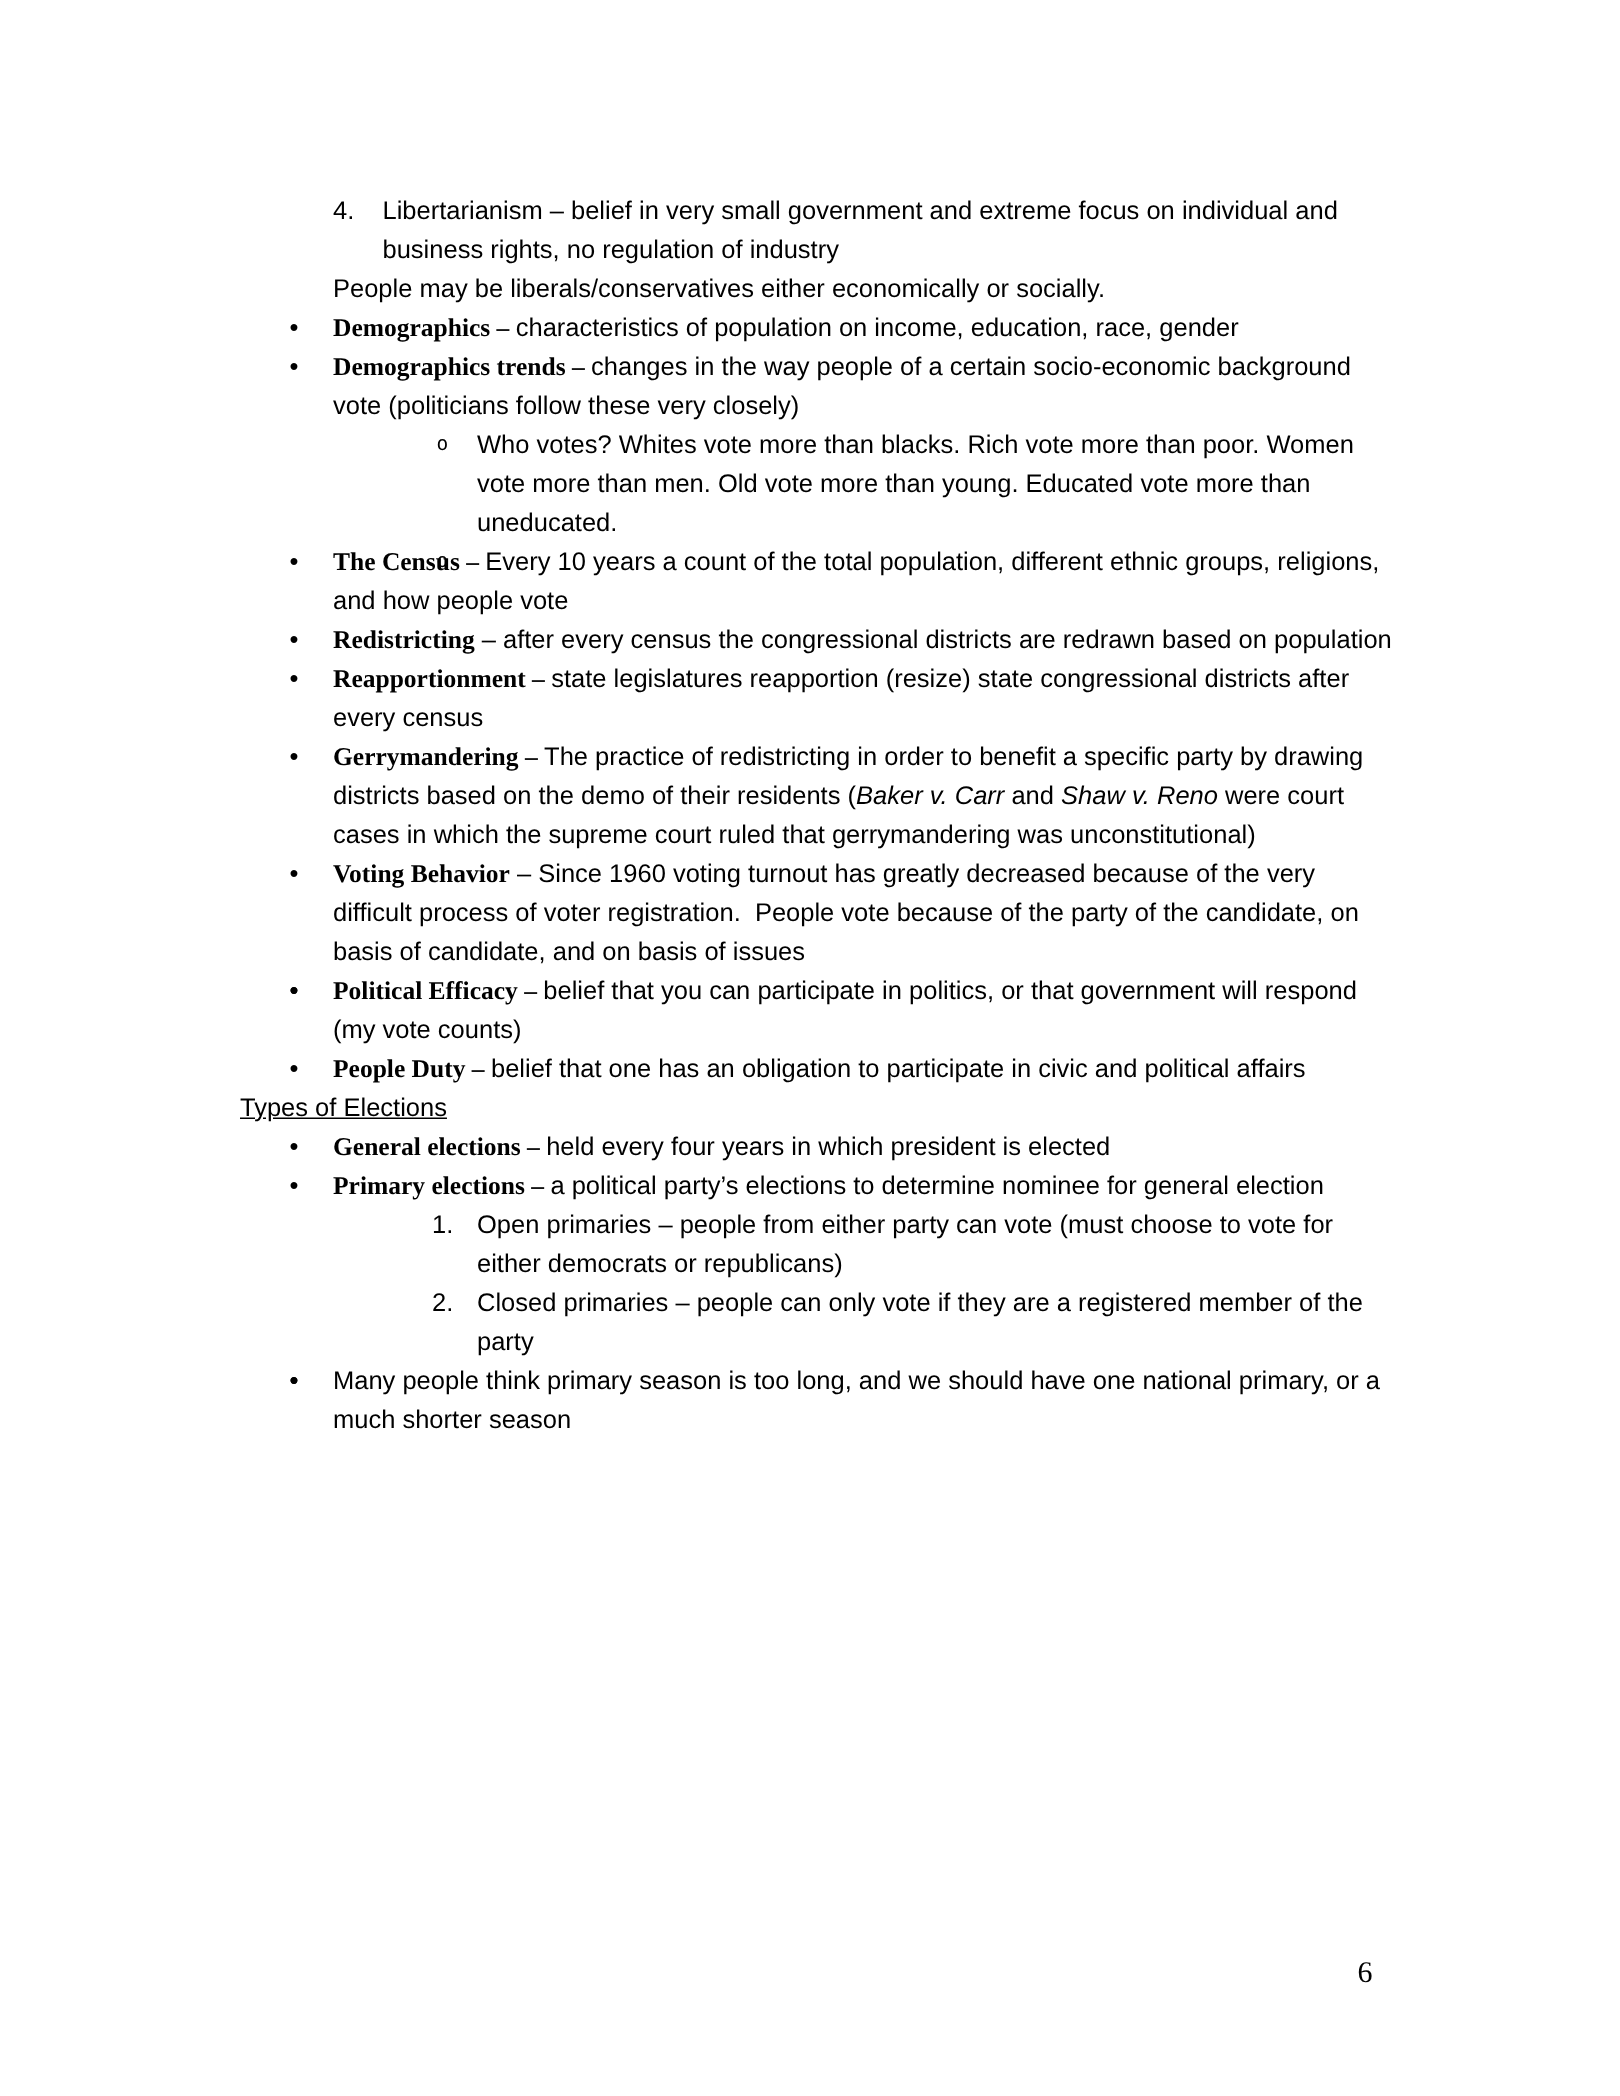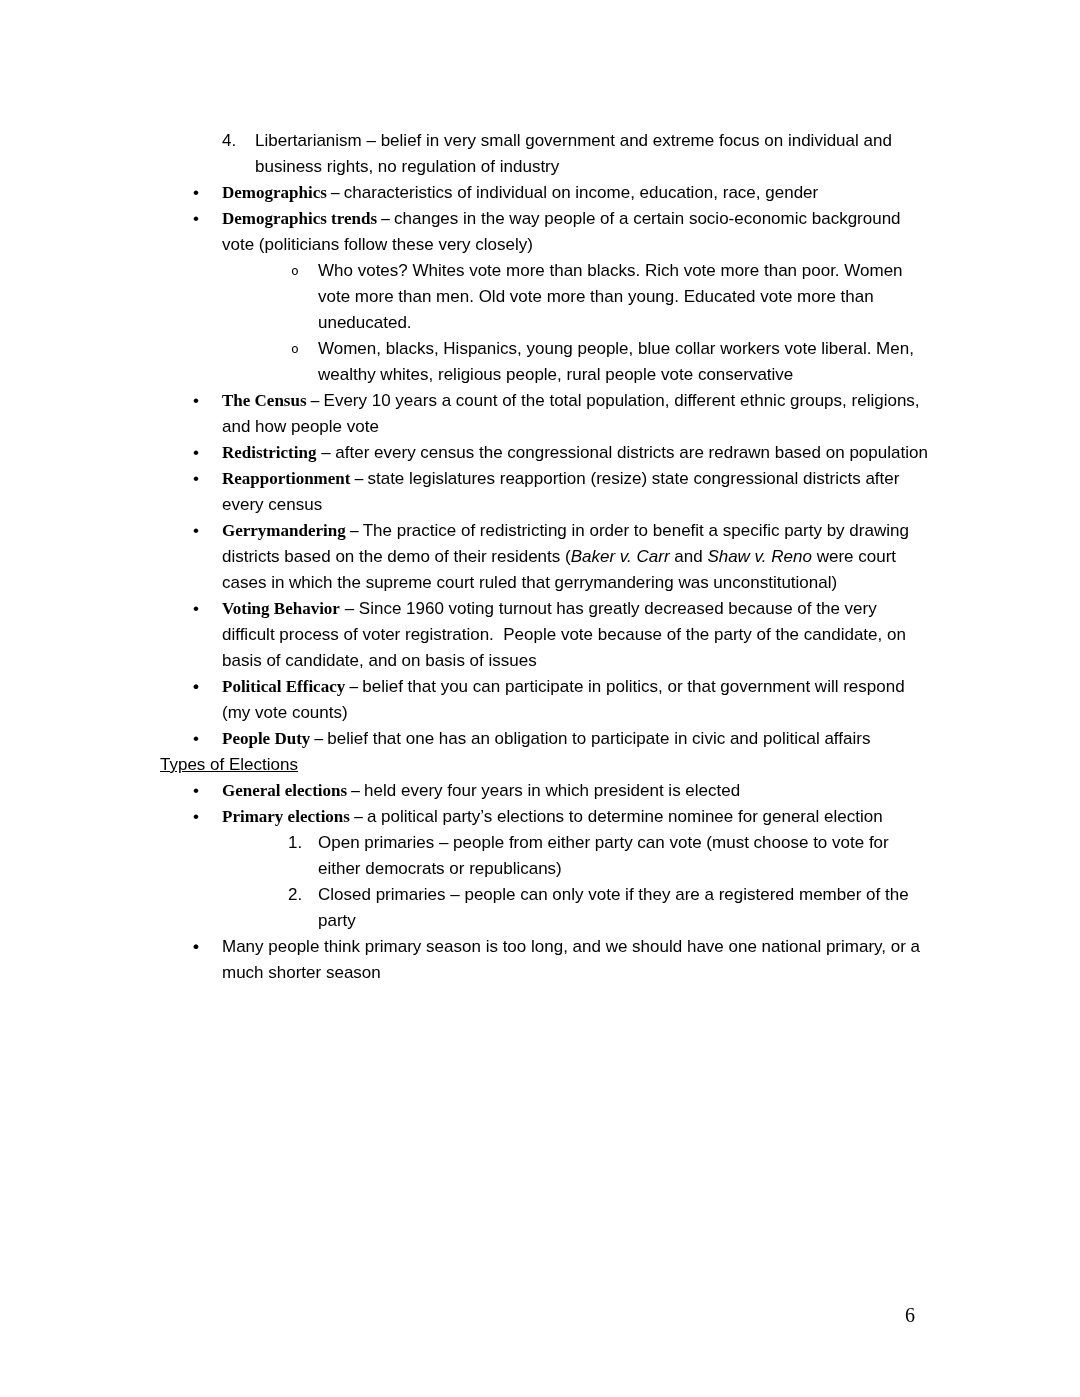--- a/index.html
+++ b/index.html
@@ -47,24 +47,25 @@
     font-size: 20px;
     line-height: 26px;
   }
 </style>
 </head>
 <body>
 
 <div class="page">
   <div class="content" id="content">
       <div class="item num4"><span class="marker">4.</span><span class="txt"><span class="">Libertarianism – belief in very small government and extreme focus on individual and business rights, no regulation of industry</span></span></div>
-      <div class="item bullet"><span class="marker">•</span><span class="txt"><span class="seg-b ">Demographics – </span><span class="">characteristics of individual on income, education, race, gender</span></span></div>
+      <div class="item plain"><span class="txt"><span class="">People may be liberals/conservatives either economically or socially.</span></span></div>
+      <div class="item bullet"><span class="marker">•</span><span class="txt"><span class="seg-b ">Demographics – </span><span class="">characteristics of population on income, education, race, gender</span></span></div>
       <div class="item bullet"><span class="marker">•</span><span class="txt"><span class="seg-b ">Demographics trends – </span><span class="">changes in the way people of a certain socio-economic background vote (politicians follow these very closely)</span></span></div>
       <div class="item sub"><span class="marker">o</span><span class="txt"><span class="">Who votes? Whites vote more than blacks. Rich vote more than poor. Women vote more than men. Old vote more than young. Educated vote more than uneducated.</span></span></div>
-      <div class="item sub"><span class="marker">o</span><span class="txt"><span class="">Women, blacks, Hispanics, young people, blue collar workers vote liberal. Men, wealthy whites, religious people, rural people vote conservative</span></span></div>
+      <div class="item sub"><span class="marker">o</span></div>
       <div class="item bullet"><span class="marker">•</span><span class="txt"><span class="seg-b ">The Census – </span><span class="">Every 10 years a count of the total population, different ethnic groups, religions, and how people vote</span></span></div>
       <div class="item bullet"><span class="marker">•</span><span class="txt"><span class="seg-b ">Redistricting</span><span class=""> – after every census the congressional districts are redrawn based on population</span></span></div>
       <div class="item bullet"><span class="marker">•</span><span class="txt"><span class="seg-b ">Reapportionment – </span><span class="">state legislatures reapportion (resize) state congressional districts after every census</span></span></div>
       <div class="item bullet"><span class="marker">•</span><span class="txt"><span class="seg-b ">Gerrymandering – </span><span class="">The practice of redistricting in order to benefit a specific party by drawing districts based on the demo of their residents (</span><span class="seg-i">Baker v. Carr</span><span class=""> and </span><span class="seg-i">Shaw v. Reno</span><span class=""> were court cases in which the supreme court ruled that gerrymandering was unconstitutional)</span></span></div>
       <div class="item bullet"><span class="marker">•</span><span class="txt"><span class="seg-b ">Voting Behavior</span><span class=""> – Since 1960 voting turnout has greatly decreased because of the very difficult process of voter registration.  People vote because of the party of the candidate, on basis of candidate, and on basis of issues</span></span></div>
       <div class="item bullet"><span class="marker">•</span></div>
       <div class="item bullet"><span class="marker">•</span><span class="txt"><span class="seg-b ">Political Efficacy – </span><span class="">belief that you can participate in politics, or that government will respond (my vote counts)</span></span></div>
       <div class="item bullet"><span class="marker">•</span><span class="txt"><span class="seg-b ">People Duty – </span><span class="">belief that one has an obligation to participate in civic and political affairs</span></span></div>
       <div class="item heading"><span class="txt"><span class="">Types of Elections</span></span></div>
       <div class="item bullet"><span class="marker">•</span><span class="txt"><span class="seg-b ">General elections – </span><span class="">held every four years in which president is elected</span></span></div>

